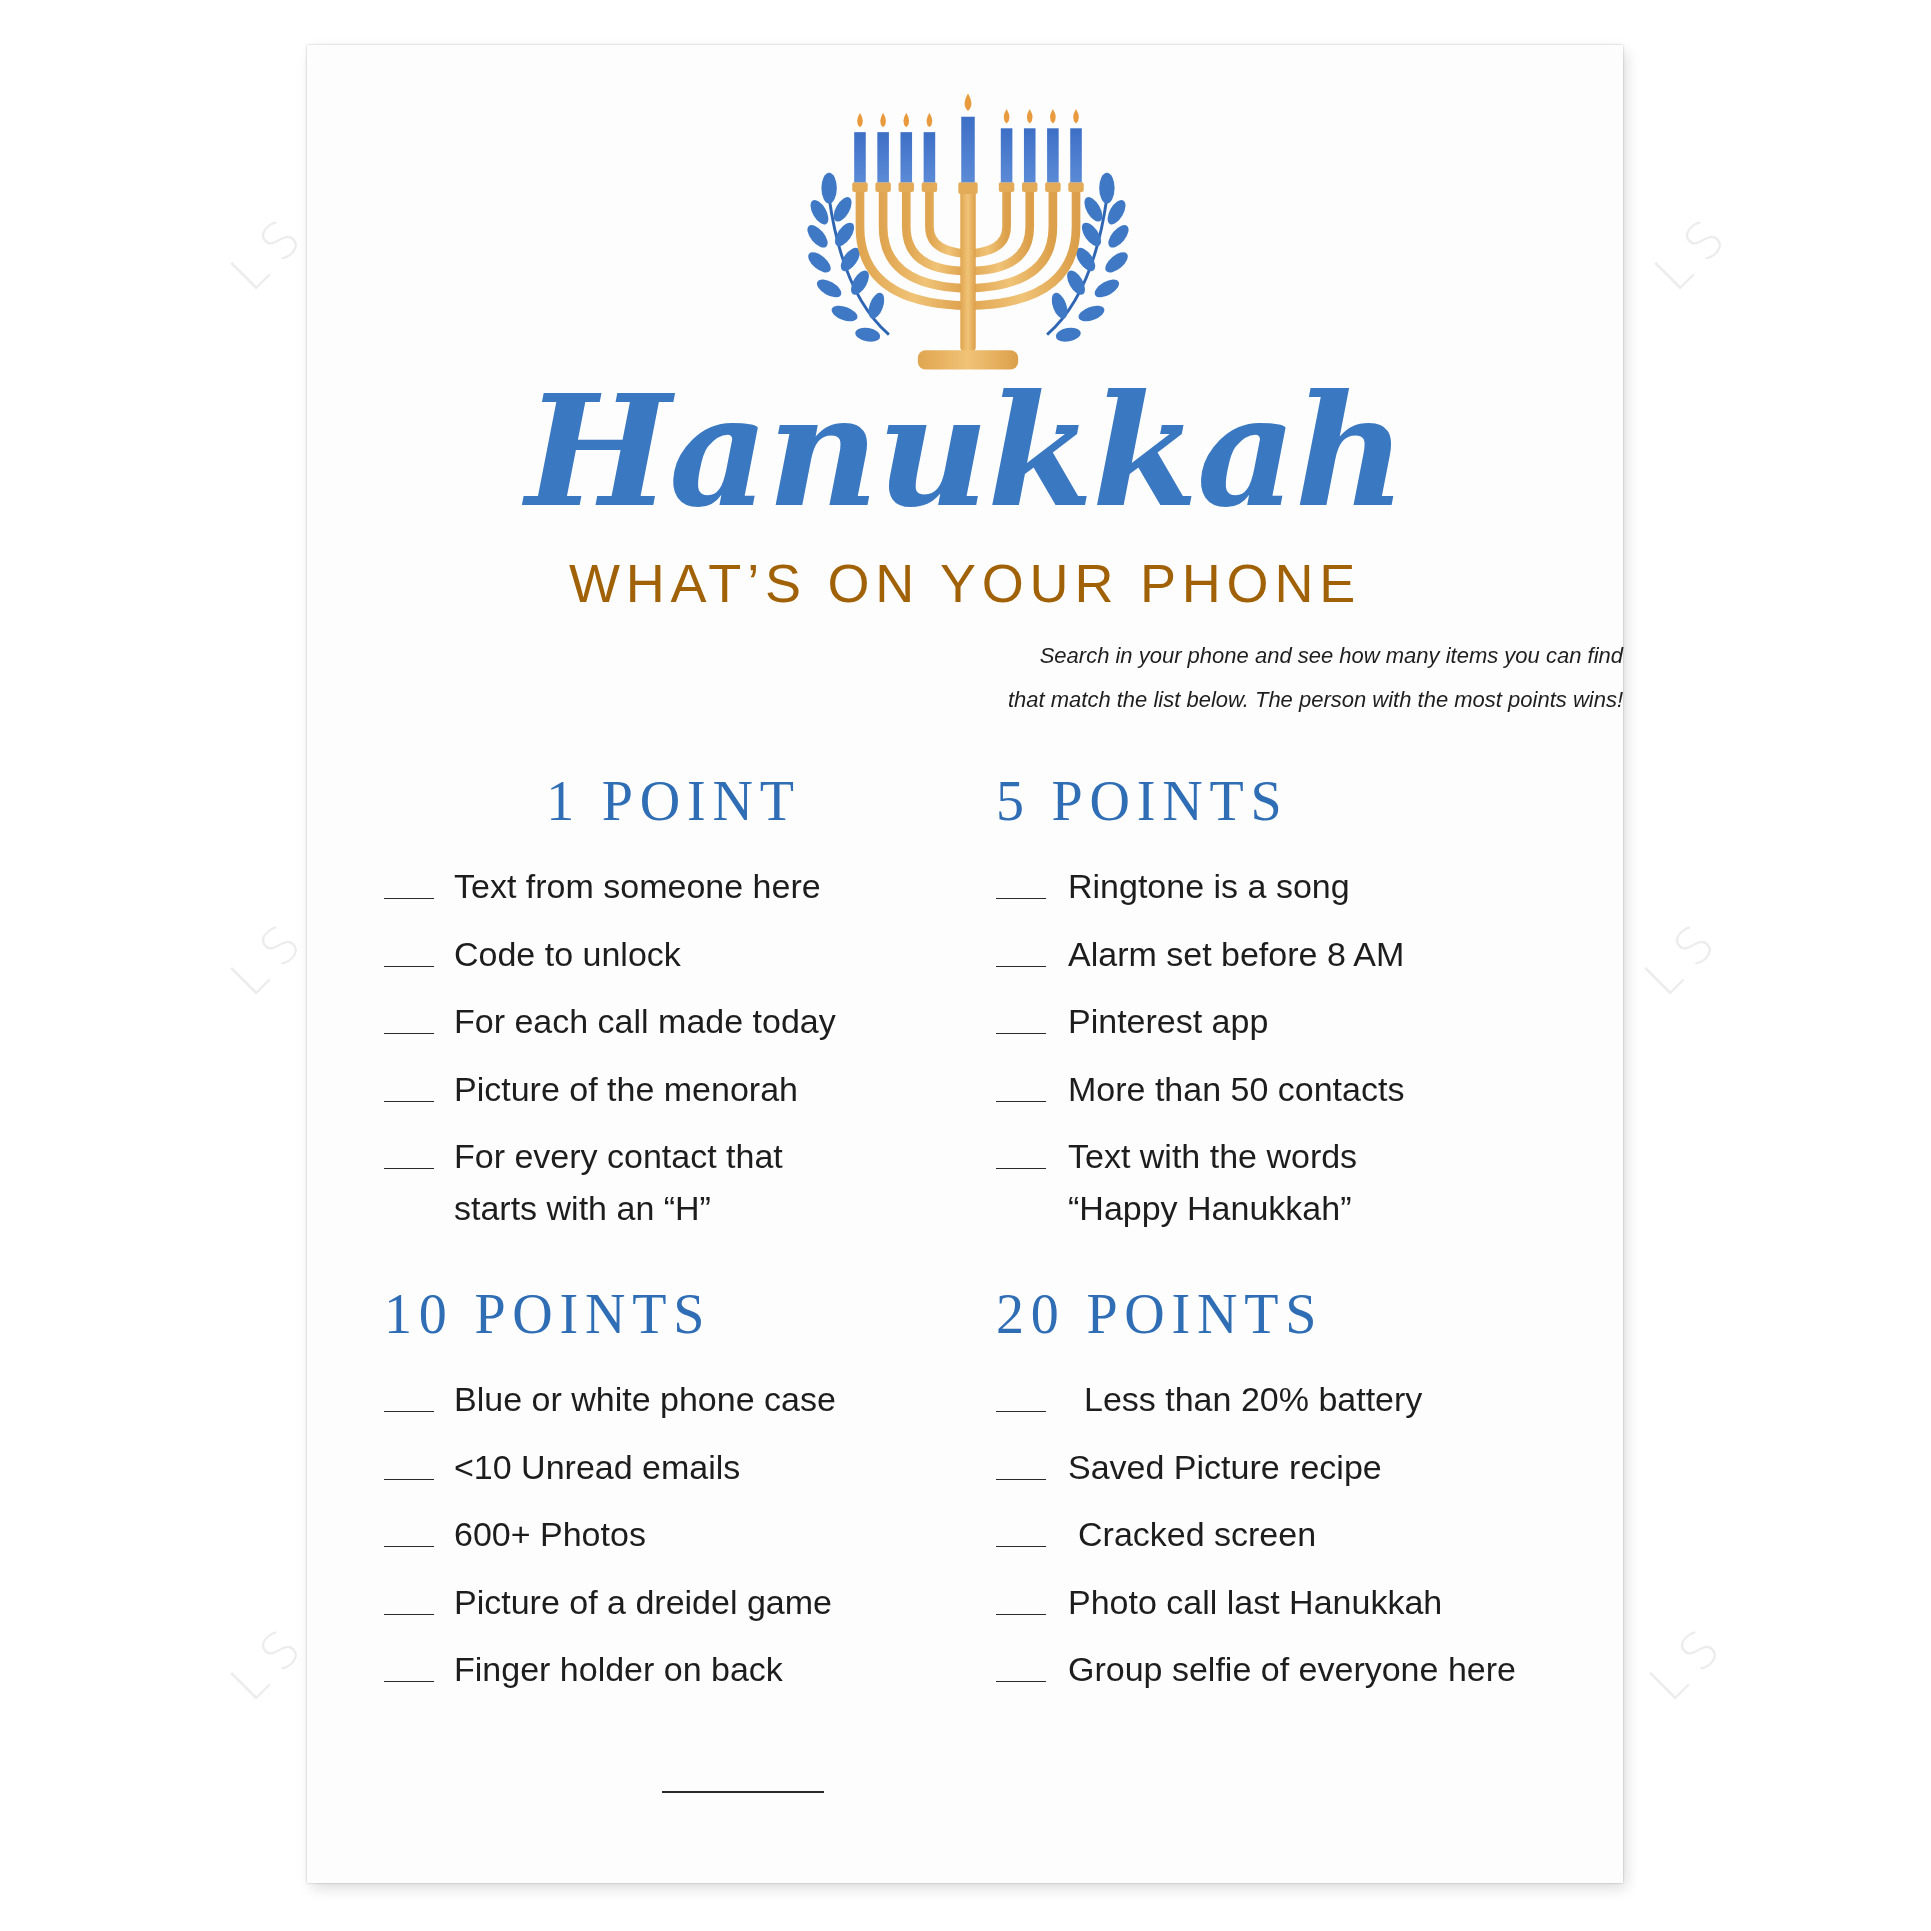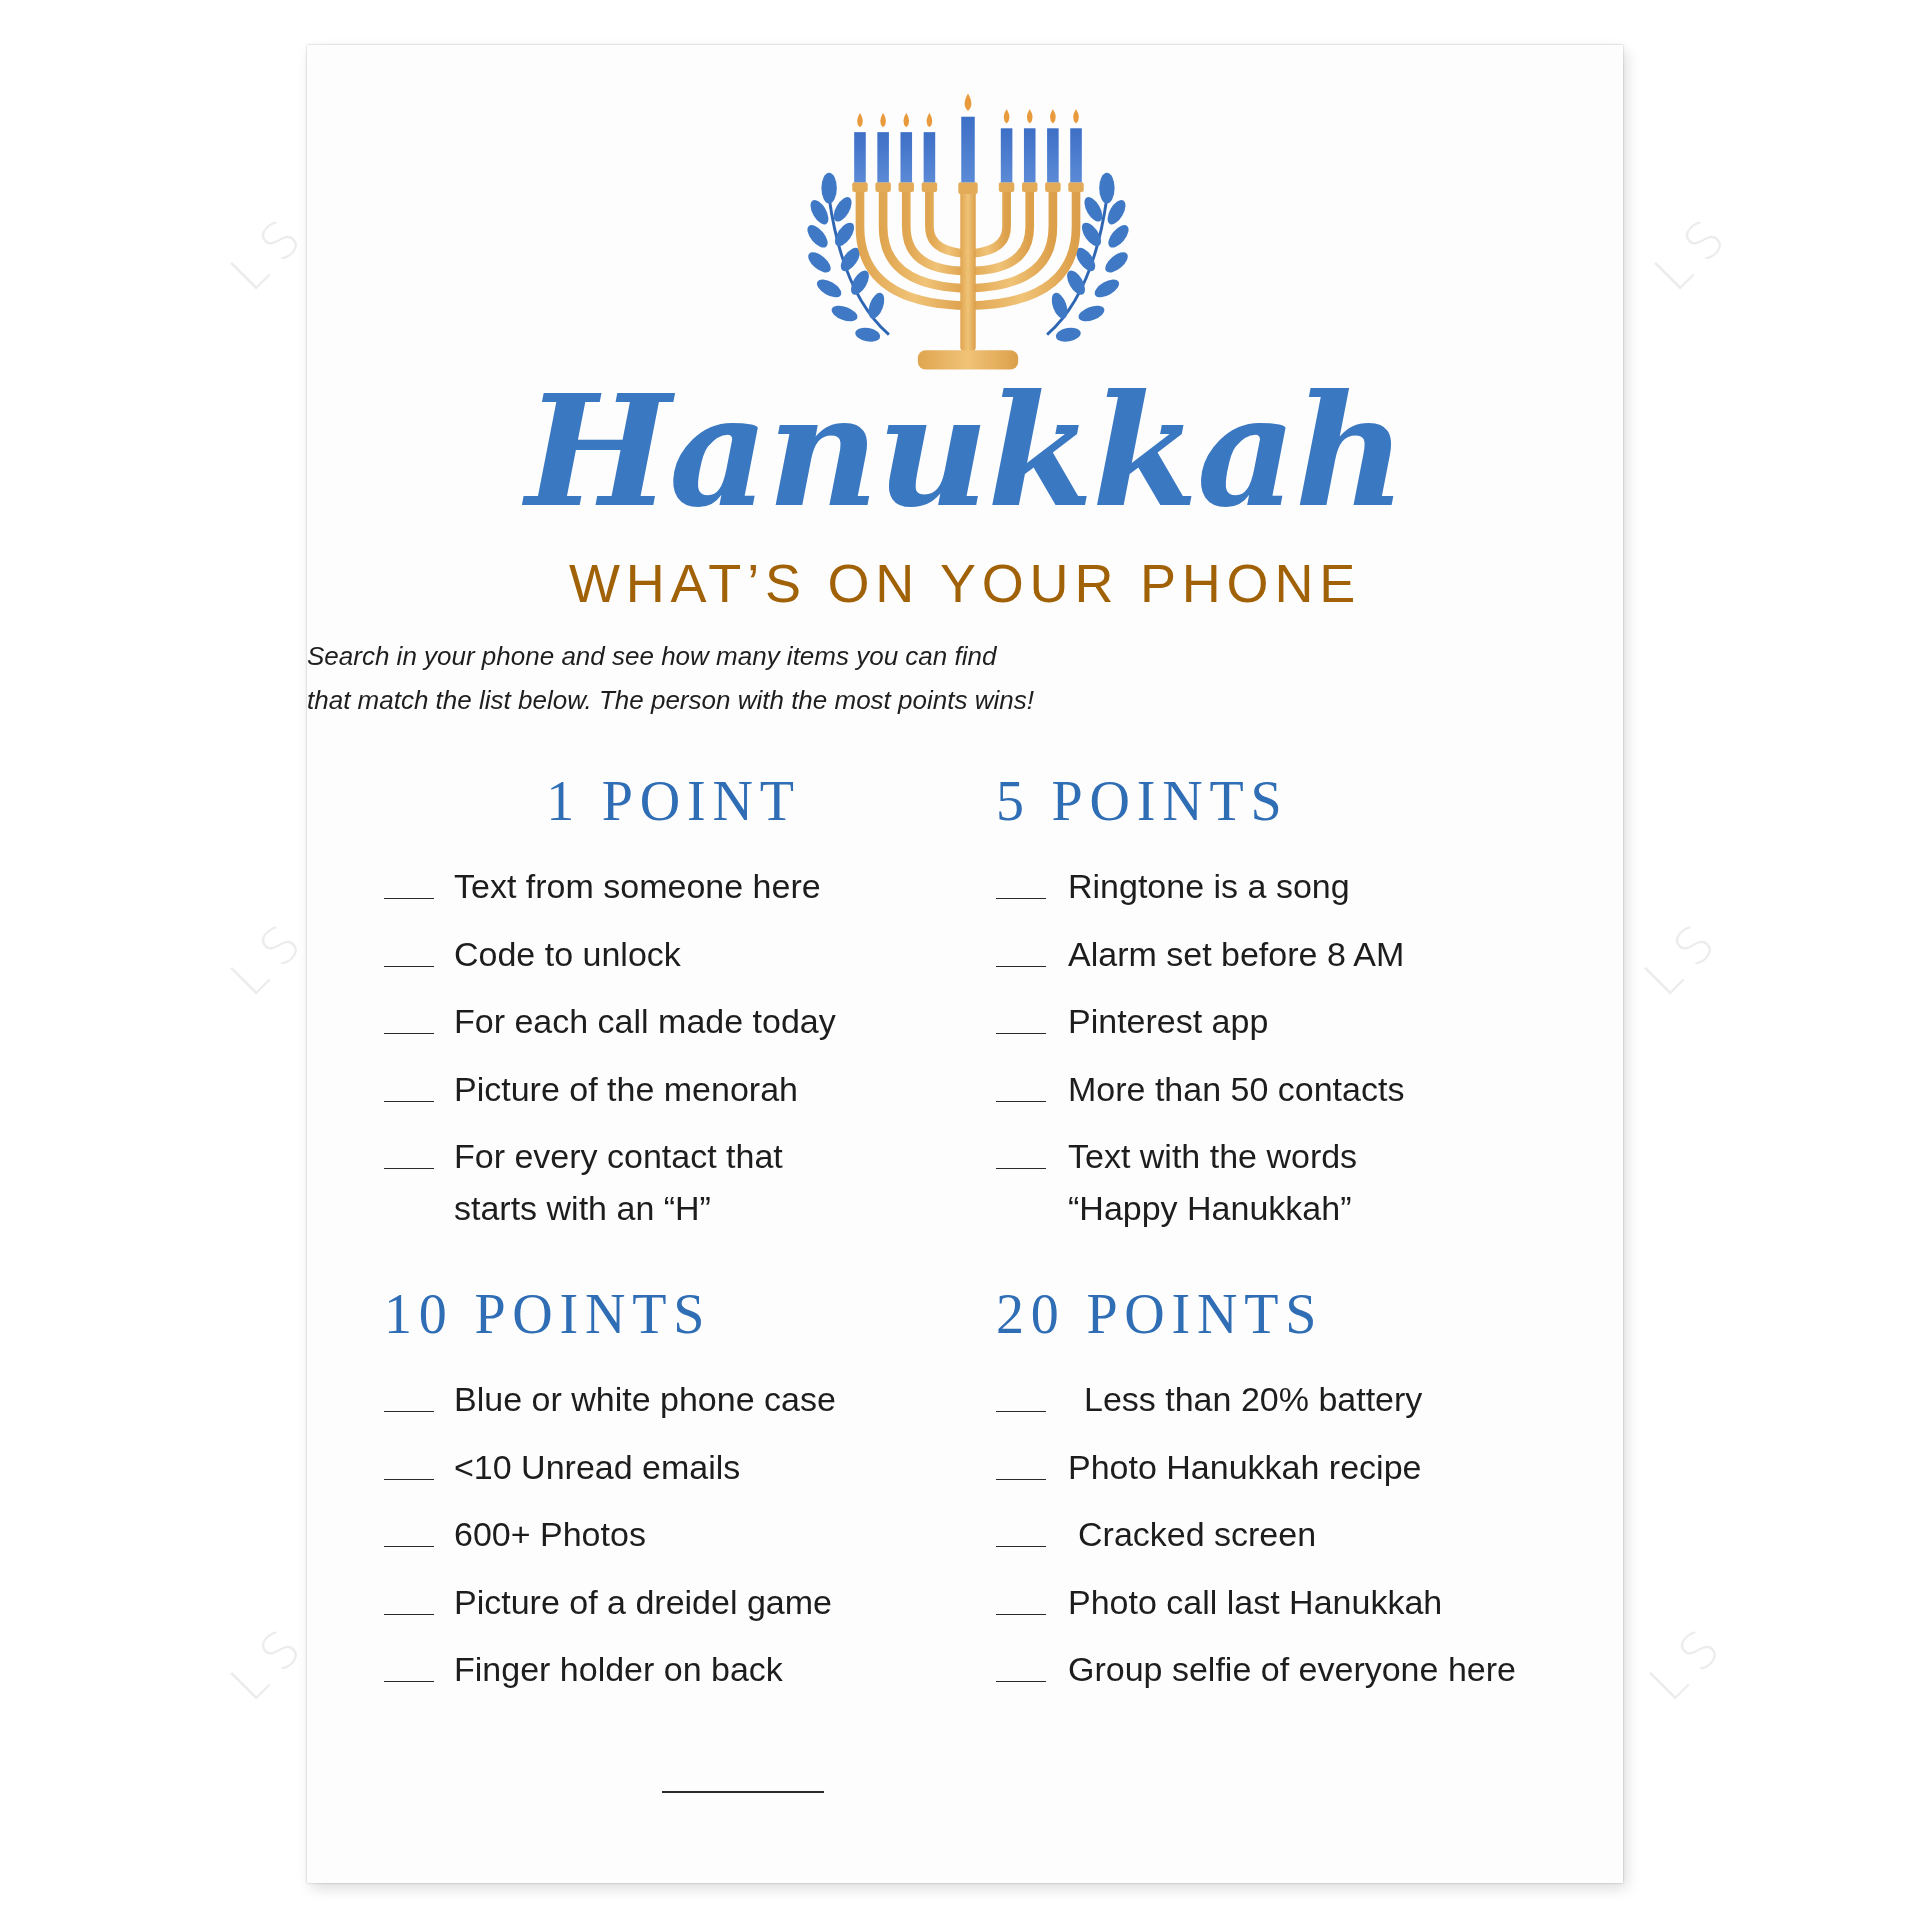--- a/index.html
+++ b/index.html
@@ -23,23 +23,23 @@
     position:absolute; left:0; right:0; top:319px; text-align:center;
     font-family:"DejaVu Serif", serif; font-weight:bold; font-style:italic;
     font-size:154px; line-height:174px; color:#3a78c2; letter-spacing:-1.9px;
   }
   .subtitle {
     position:absolute; left:0; right:0; top:507px; text-align:center;
     font-family:"Liberation Sans", sans-serif; font-size:54px; line-height:62px;
     color:#a16207; letter-spacing:5.8px;
   }
   .intro {
-    position:absolute; left:0; right:0; top:589px; text-align:left;
+    position:absolute; left:0; right:0; top:589px; text-align:right;
     font-family:"Liberation Sans", sans-serif; font-style:italic;
-    font-size:26px; line-height:44px; color:#1e1e1e;
+    font-size:22px; line-height:44px; color:#1e1e1e;
   }
   .section { position:absolute; width:579px; }
   .section h2 {
     margin:0; font-family:"Liberation Serif", serif; font-weight:normal;
     font-size:56px; line-height:58px; color:#2f6db5; letter-spacing:6.8px;
     height:58px;
   }
   .items { list-style:none; margin:0; padding:0; position:absolute; top:0; left:0; width:579px; }
   .item {
     position:absolute; left:0; width:579px;
@@ -261,21 +261,21 @@
 
   <div class="section" style="left:689px; top:1240px;">
     <h2>20 POINTS</h2>
     <div class="items" style="top:89px;">
       <div class="item" style="top:0;">
           <span class="blank"></span>
           <span class="item-text" style="left:72px;margin-left:16px;">Less than 20% battery</span>
         </div>
       <div class="item" style="top:68px;">
           <span class="blank"></span>
-          <span class="item-text" style="left:72px;">Photo Hanukkah recipe</span>
+          <span class="item-text" style="left:72px;">Saved Picture recipe</span>
         </div>
       <div class="item" style="top:135px;">
           <span class="blank"></span>
           <span class="item-text" style="left:72px;margin-left:10px;">Cracked screen</span>
         </div>
       <div class="item" style="top:203px;">
           <span class="blank"></span>
           <span class="item-text" style="left:72px;">Photo call last Hanukkah</span>
         </div>
       <div class="item" style="top:270px;">

